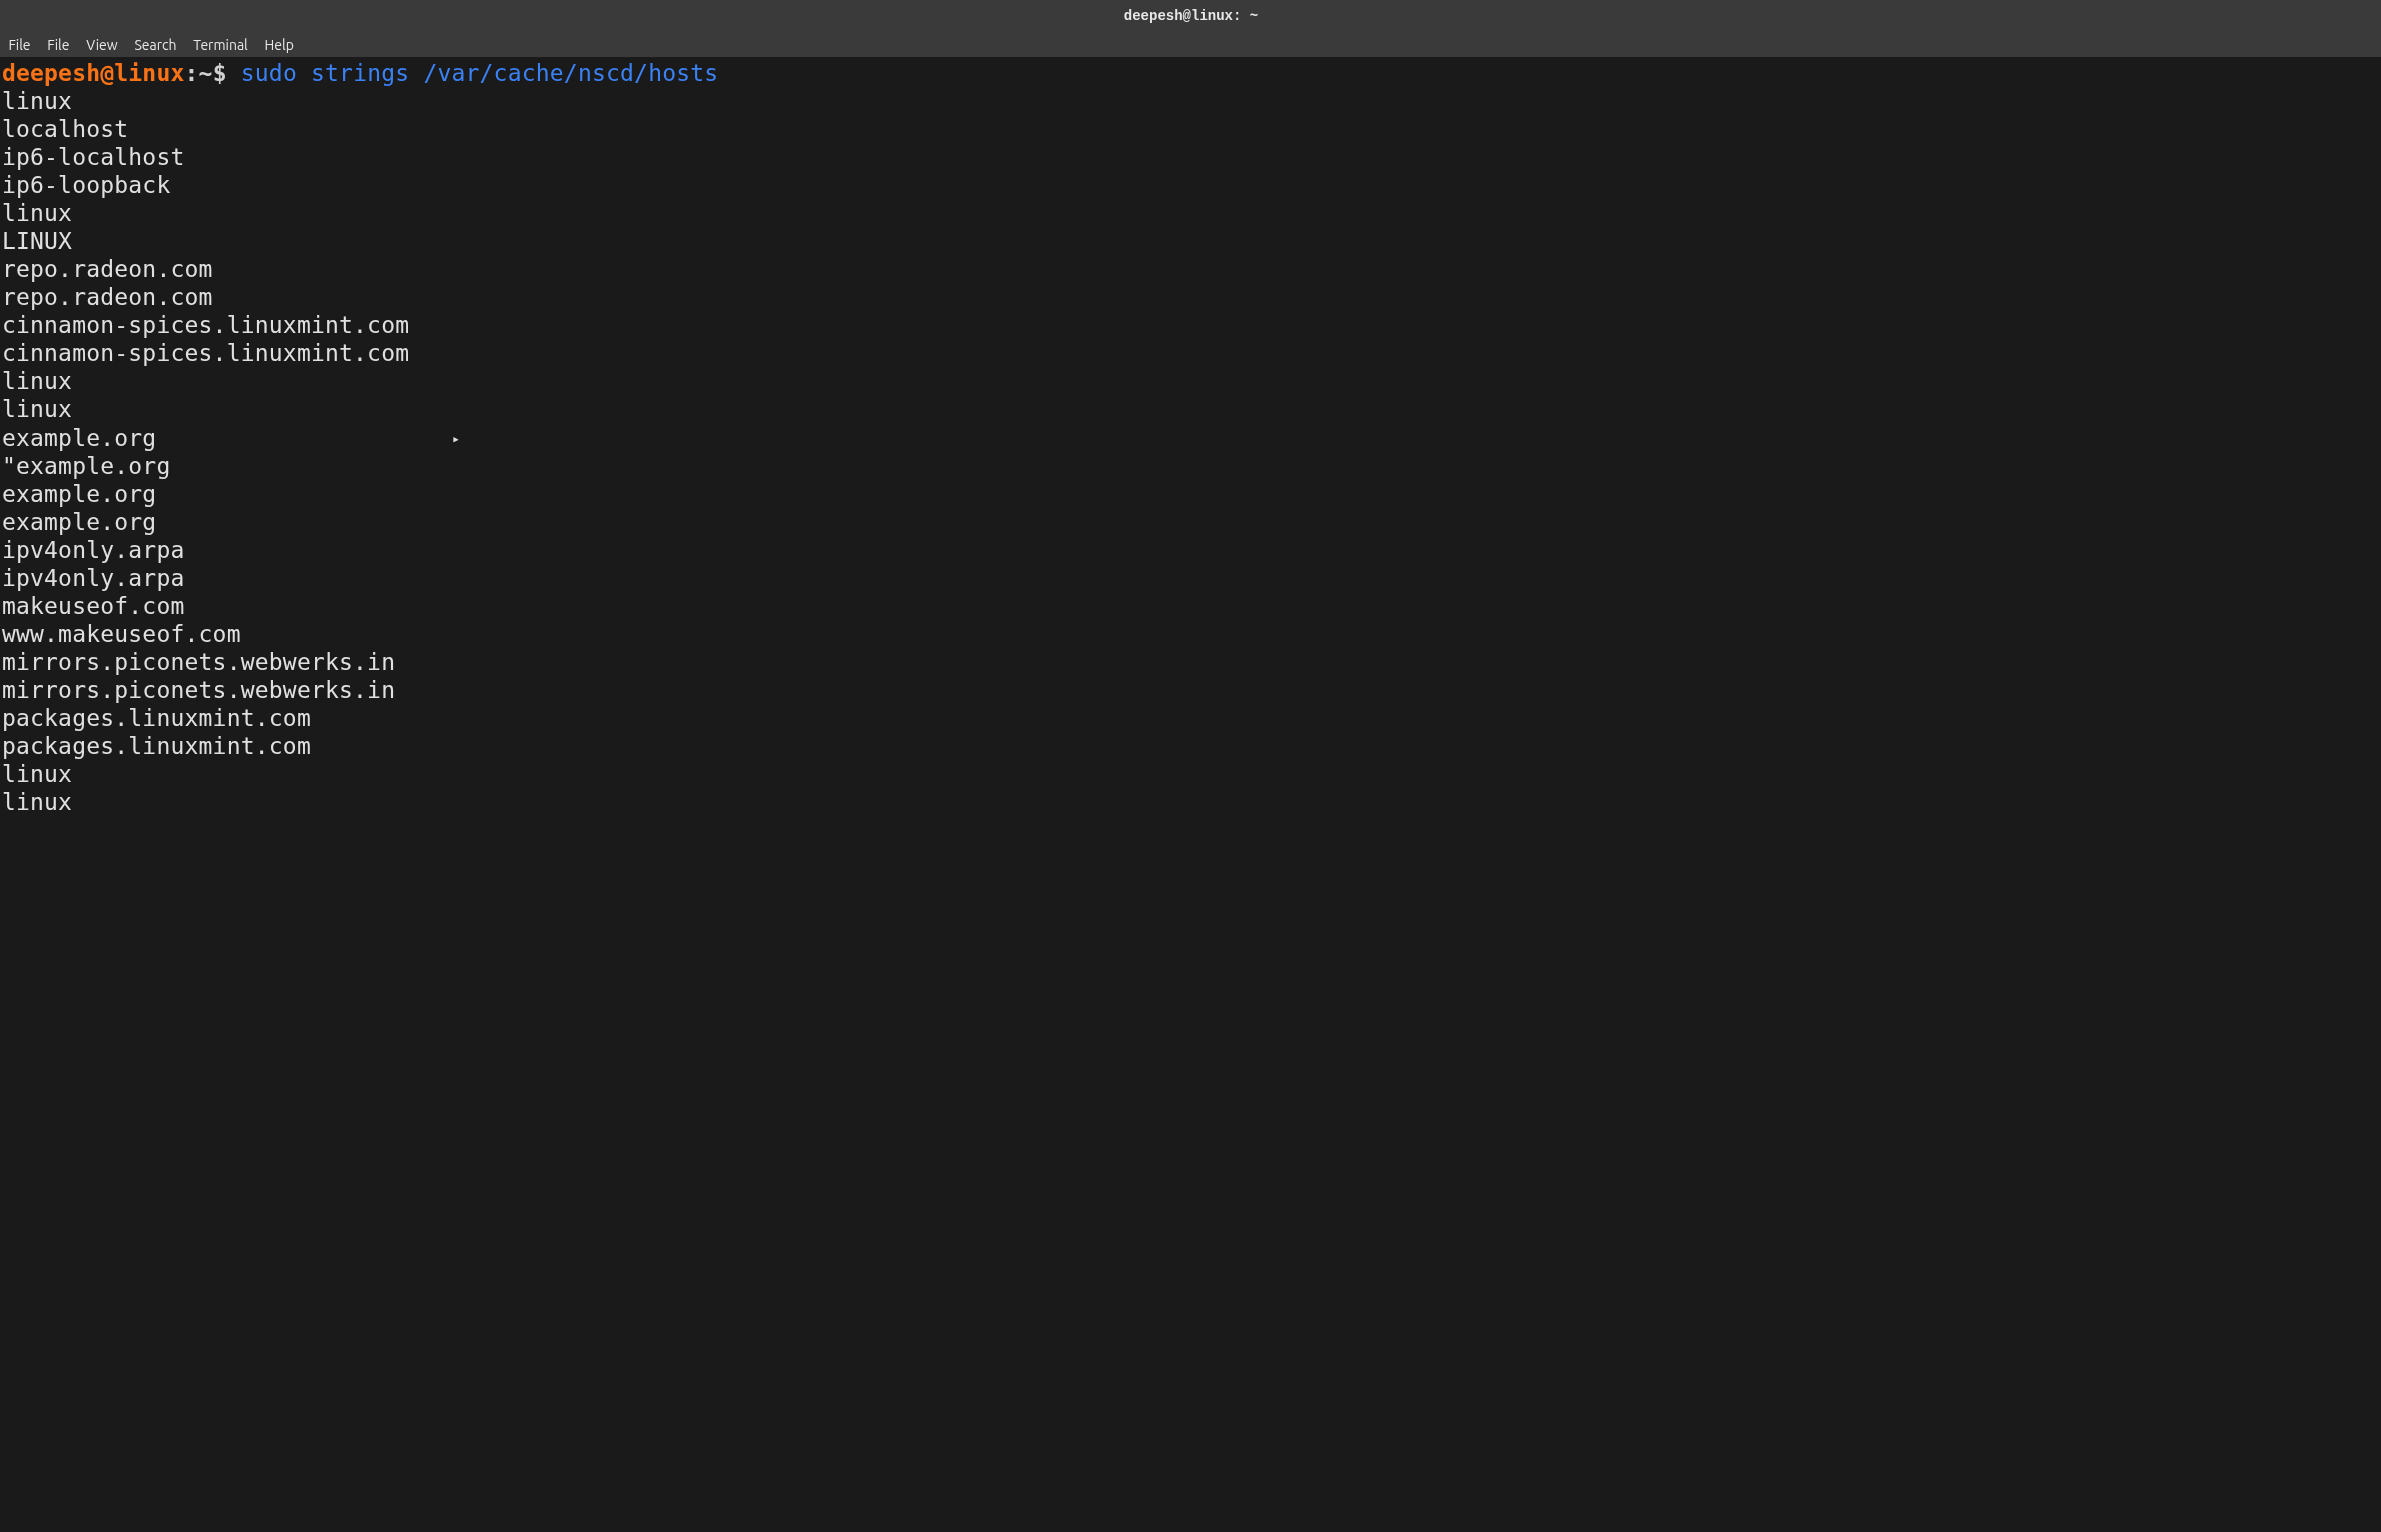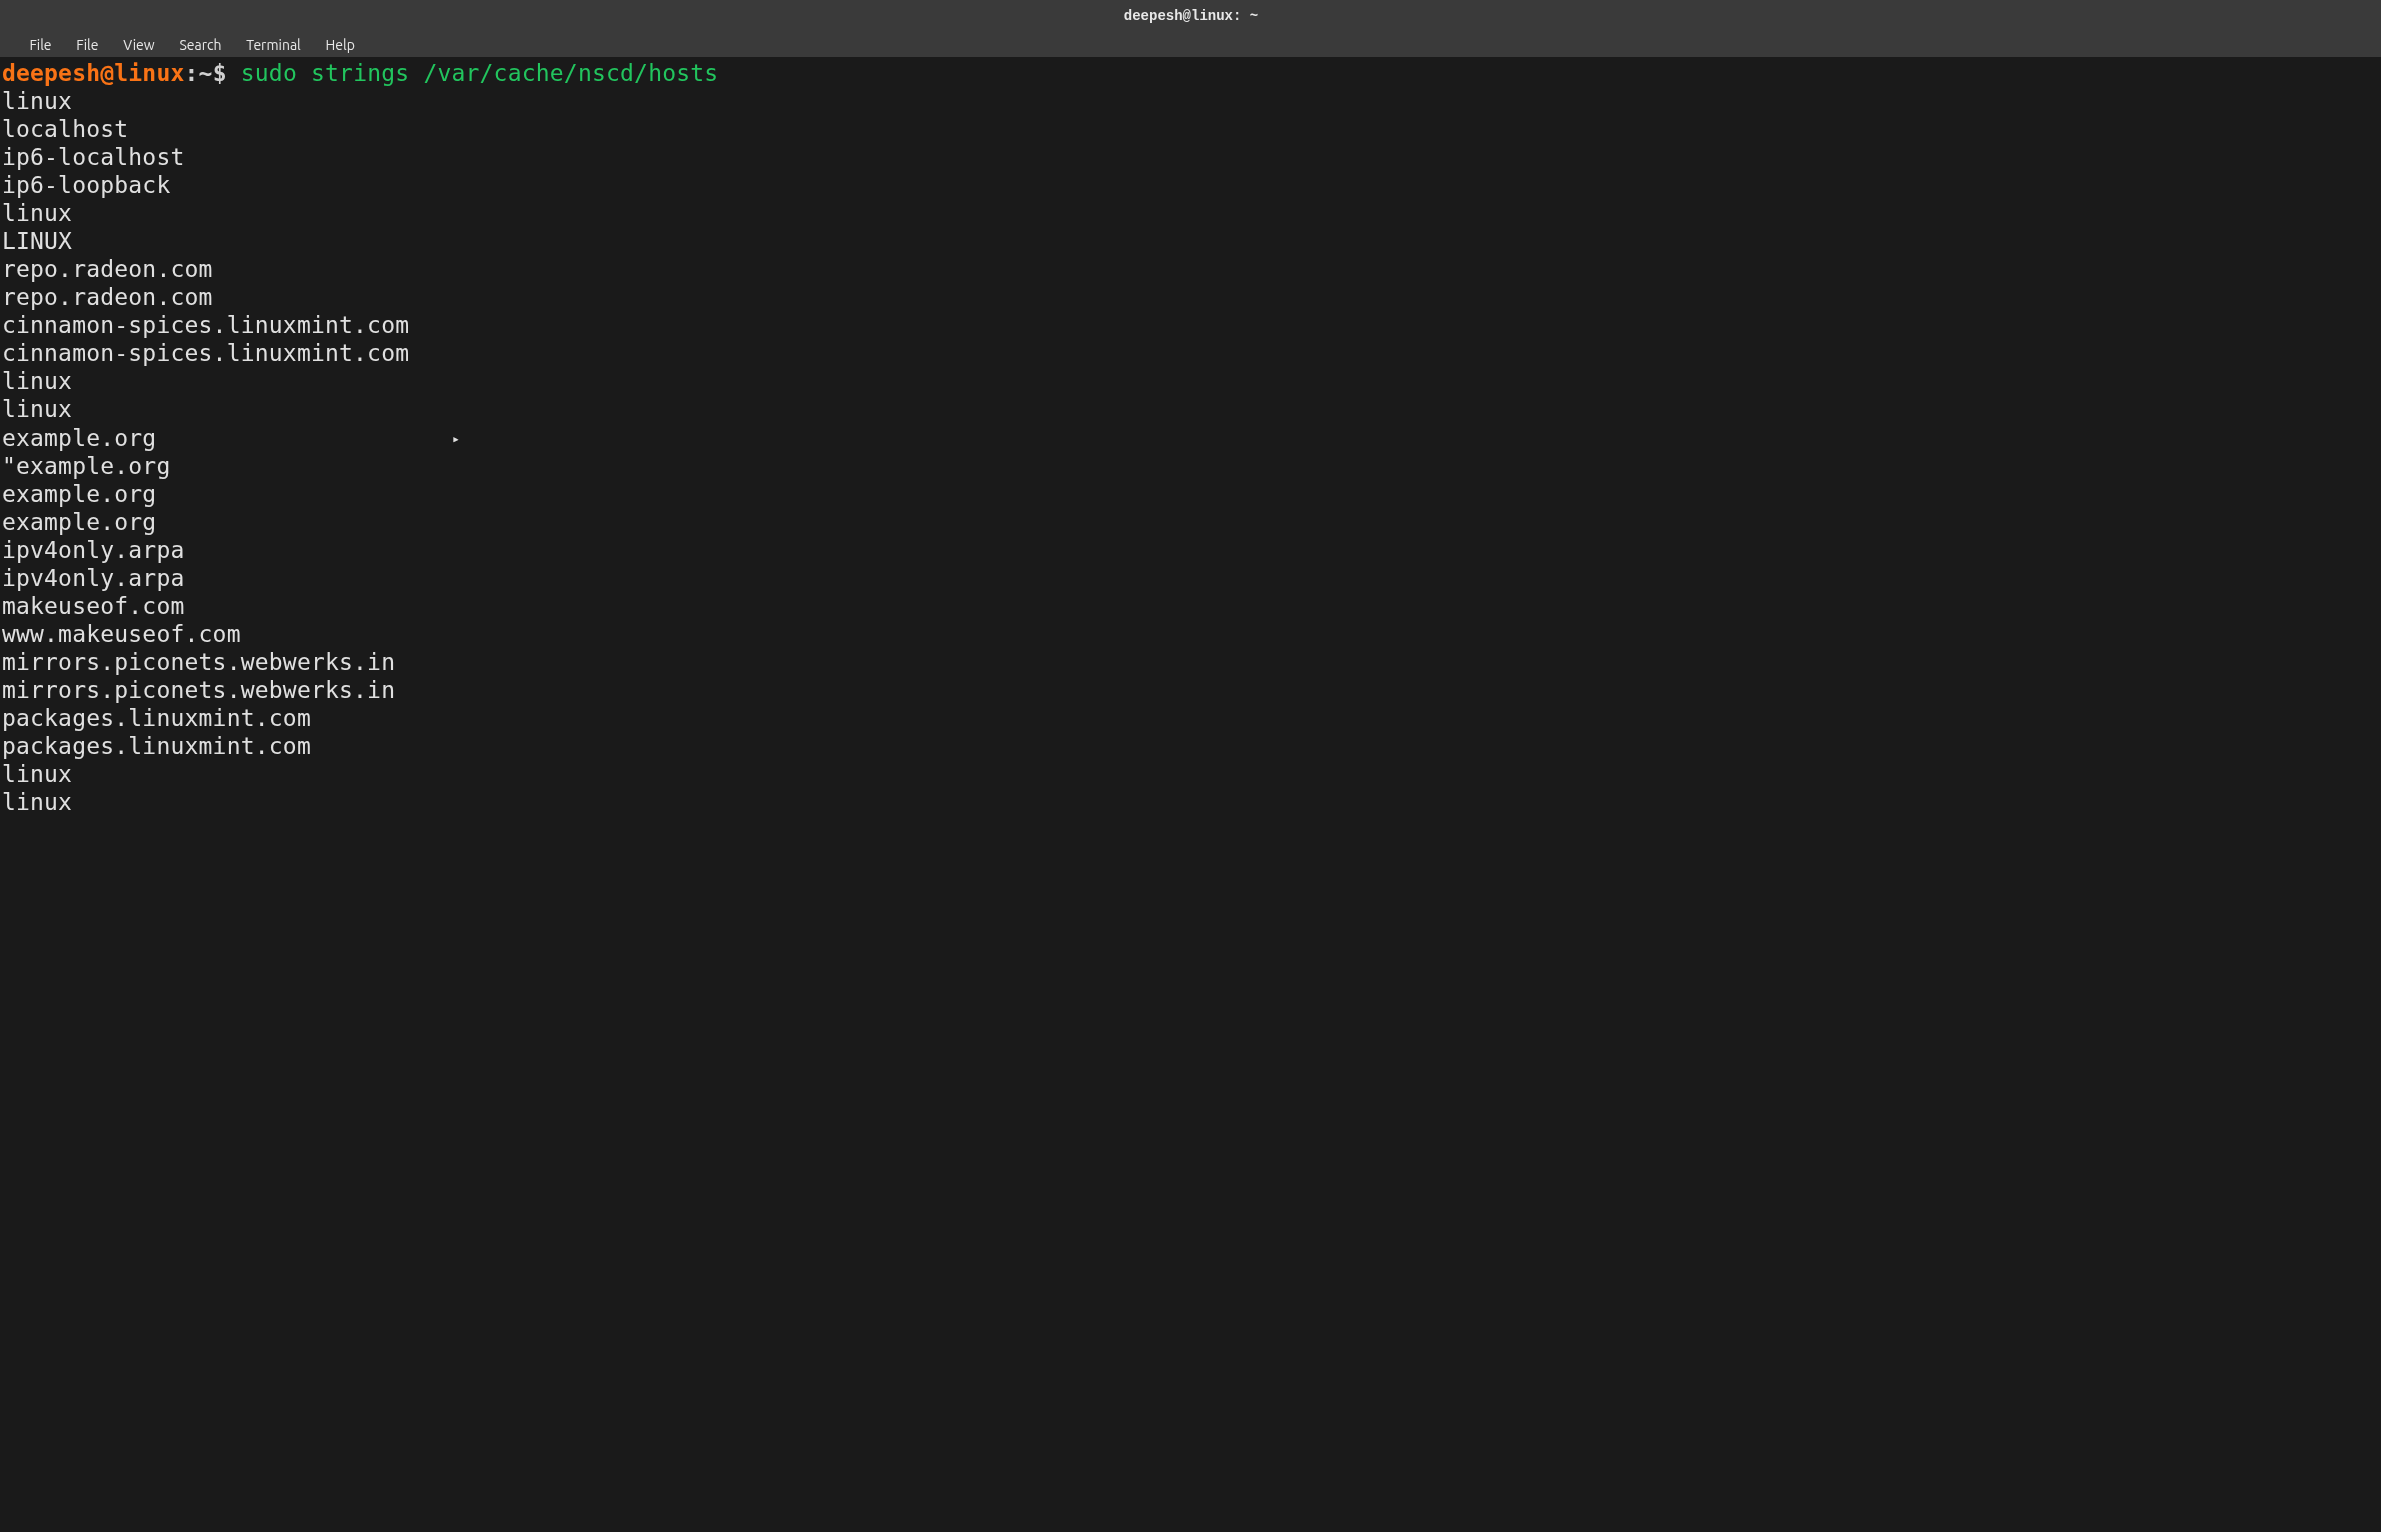--- a/index.html
+++ b/index.html
@@ -24,25 +24,25 @@
     font-family: Liberation Mono, monospace;
     font-size: 14px;
     font-weight: 600;
     color: #e8e8e8;
   }
   .menubar {
     background: #3a3a3a;
     height: 25px;
     display: flex;
     align-items: center;
-    padding-left: 21px;
+    padding-left: 0;
     font-family: "Ubuntu", "DejaVu Sans", sans-serif;
     font-size: 14px;
     color: #e8e8e8;
-    gap: 8px;
+    gap: 0;
   }
   .menu-item {
     padding: 2.8px 8.4px;
     cursor: pointer;
   }
   .terminal-body {
     background: #1a1a1a;
     padding: 1.9px 1.9px;
     line-height: 1.22;
     white-space: pre;
@@ -58,21 +58,21 @@
   }
   .prompt-sep {
     color: #d0d0d0;
     font-weight: bold;
   }
   .prompt-dollar {
     color: #d0d0d0;
     font-weight: bold;
   }
   .command {
-    color: #22c55e;
+    color: #3b82f6;
     text-align: right;
   }
   .cursor-pointer {
     position: absolute;
     left: 452px;
     top: 431px;
     font-size: 13px;
     color: #e0e0e0;
     pointer-events: none;
   }

